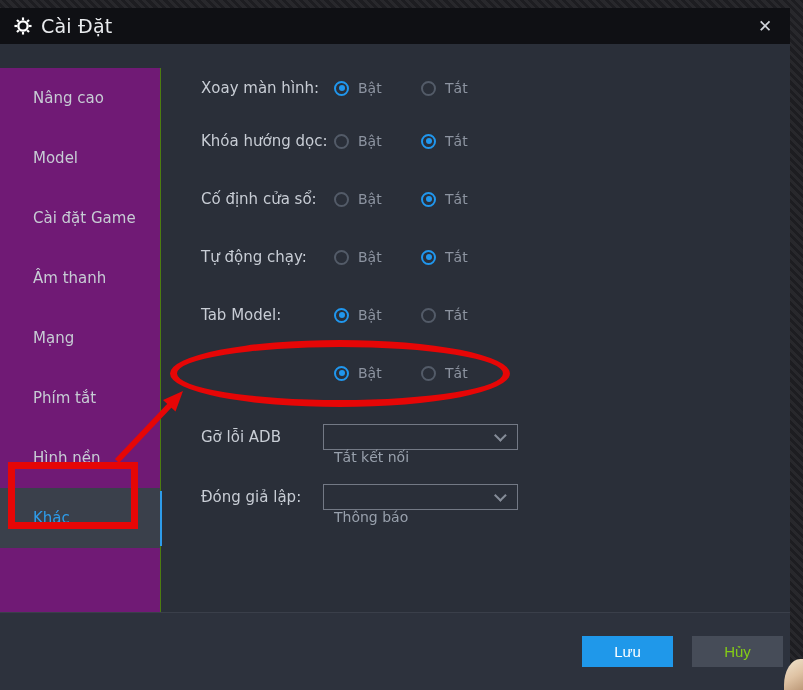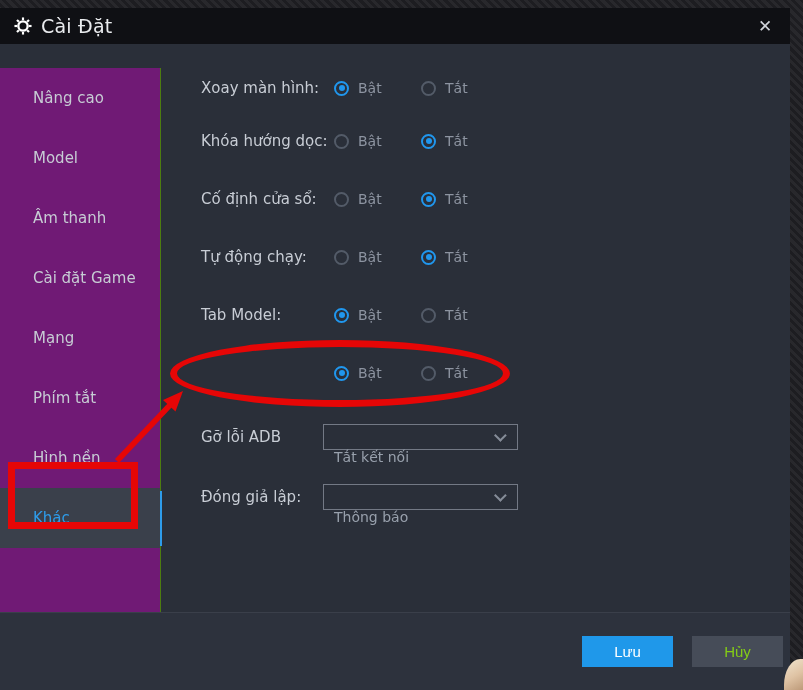--- a/index.html
+++ b/index.html
@@ -131,22 +131,22 @@
       </svg>
       <span class="title">Cài Đặt</span>
       <div class="close-btn">✕</div>
     </div>
 
     <div class="body">
 
       <div class="sidebar">
         <div class="side-item">Nâng cao</div>
         <div class="side-item">Model</div>
+        <div class="side-item">Cài đặt Game</div>
         <div class="side-item">Âm thanh</div>
-        <div class="side-item">Cài đặt Game</div>
         <div class="side-item">Mạng</div>
         <div class="side-item">Phím tắt</div>
         <div class="side-item">Hình nền</div>
         <div class="side-item active">
           <span>Khác</span>
           <span class="accent-bar"></span>
         </div>
       </div>
 
       <div class="content">

